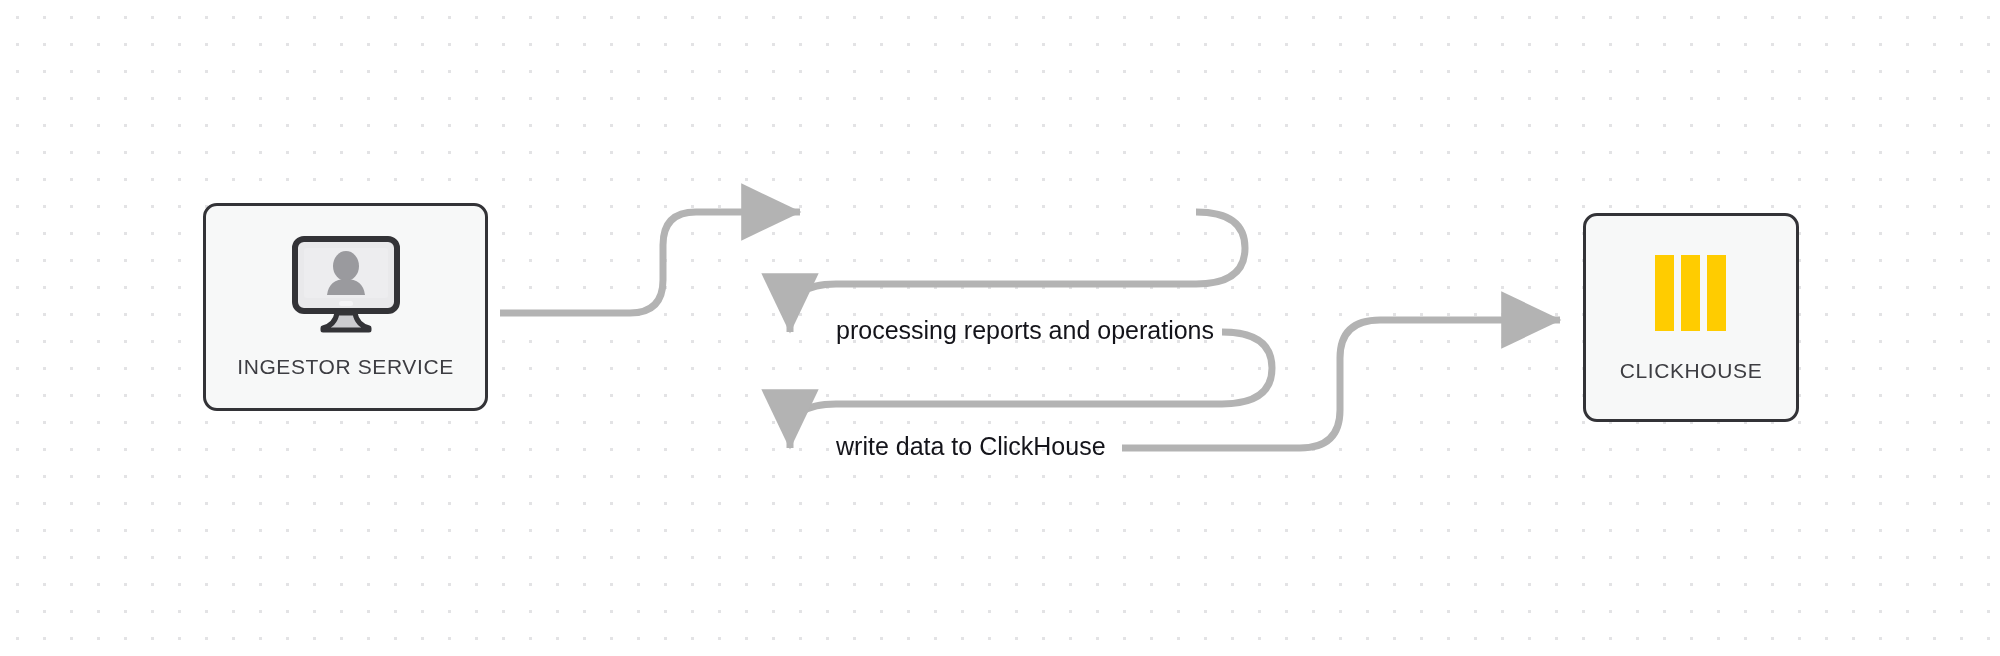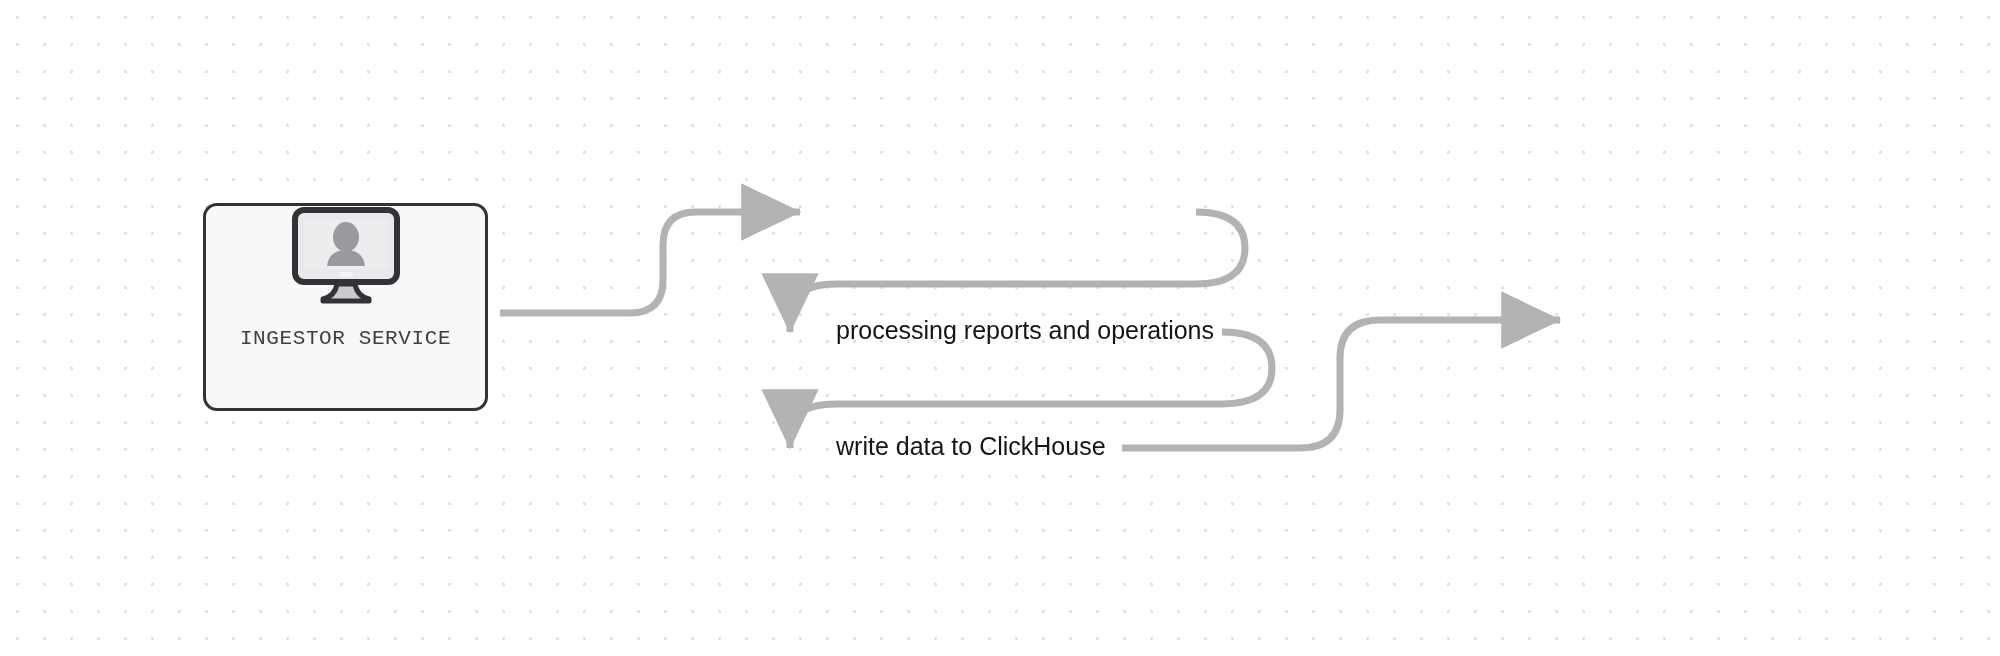--- a/index.html
+++ b/index.html
@@ -27,21 +27,21 @@
   }
   .node {
     position: absolute;
     box-sizing: border-box;
     background: #f7f8f8;
     border: 3px solid #333337;
     border-radius: 14px;
     display: flex;
     flex-direction: column;
     align-items: center;
-    font-family: Liberation Mono, monospace;
+    justify-content: center;
   }
   #node-ingestor {
     left: 203px;
     top: 203px;
     width: 285px;
     height: 208px;
   }
   #node-clickhouse {
     left: 1583px;
     top: 213px;
@@ -100,19 +100,29 @@
         <rect x="17" y="13" width="84" height="50" rx="3" fill="#ededef"></rect>
         <ellipse cx="59" cy="31" rx="13" ry="15" fill="#9a9a9e"></ellipse>
         <path d="M 40 60 Q 42 44 59 44 Q 76 44 78 60 z" fill="#9a9a9e"></path>
         <rect x="52" y="66" width="14" height="5" rx="2.5" fill="#f4f4f6"></rect>
         <path d="M 50 78 L 68 78 Q 70 90 82 93 L 82 95 L 36 95 L 36 93 Q 48 90 50 78 z" fill="#cbcbcf" stroke="#333337" stroke-width="5" stroke-linejoin="round"></path>
       </svg>
     </span>
     <span class="node-label" id="ingestor-label">INGESTOR SERVICE</span>
   </div>
 
+  <div class="node" id="node-clickhouse">
+    <span>
+      <svg class="icon-ch-bars" viewBox="0 0 100 80" xmlns="http://www.w3.org/2000/svg">
+        <rect x="14" y="2" width="19" height="76" fill="#FFCC00"></rect>
+        <rect x="40" y="2" width="19" height="76" fill="#FFCC00"></rect>
+        <rect x="66" y="2" width="19" height="76" fill="#FFCC00"></rect>
+      </svg>
+    </span>
+    <span class="node-label" id="clickhouse-label">CLICKHOUSE</span>
+  </div>
 
 
   <div class="edge-label" id="label-write">write data to ClickHouse</div>
 
   <div class="edge-label" id="label-processing">processing reports and operations</div>
 
 </div>
 
 </body></html>

